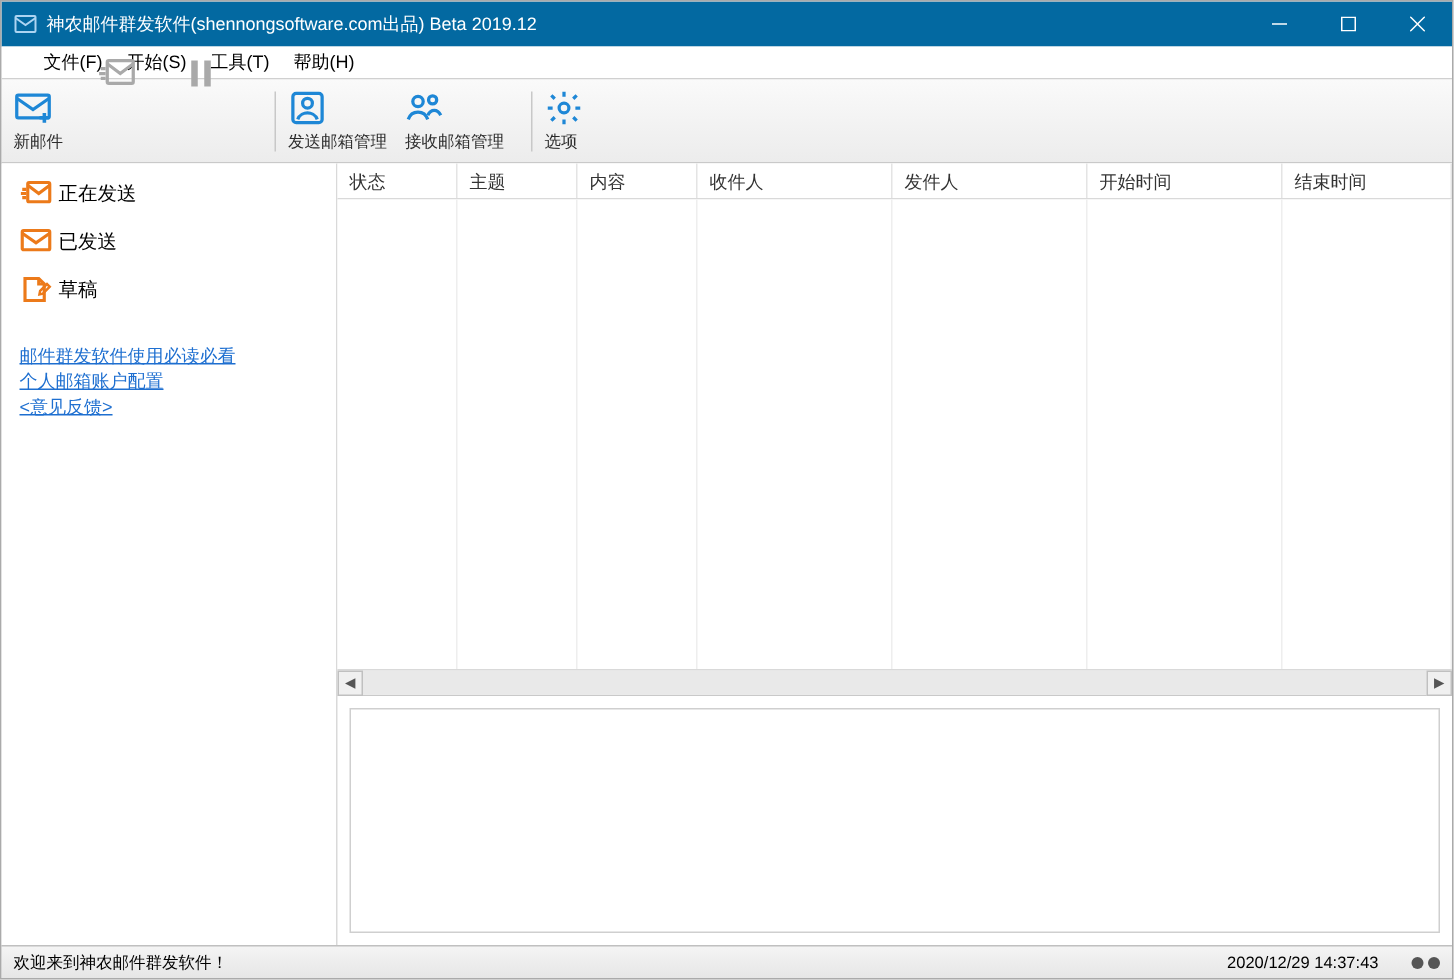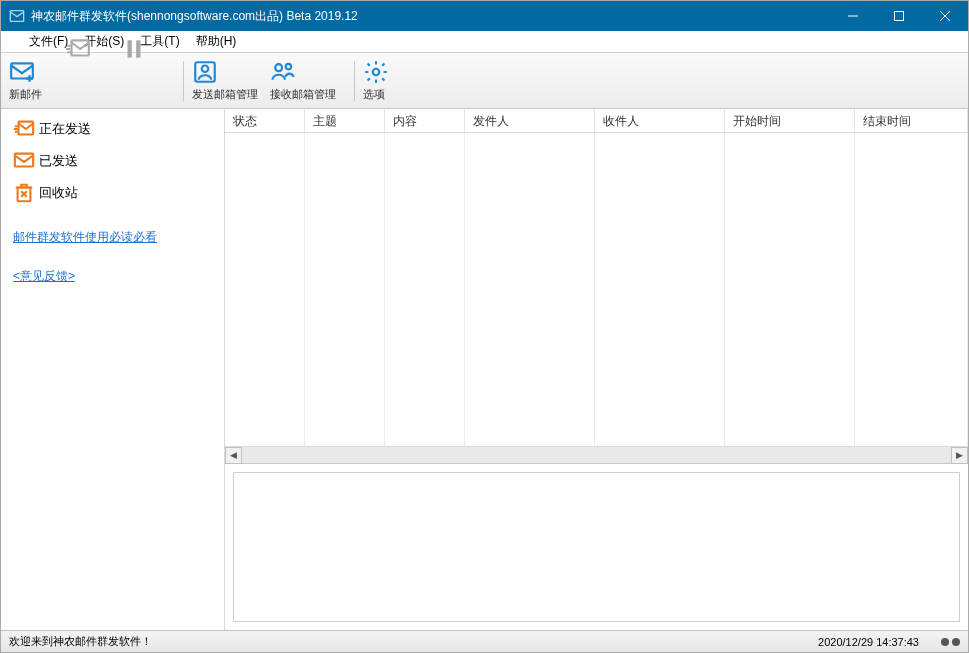--- a/index.html
+++ b/index.html
@@ -25,21 +25,21 @@
   .tool-btn.disabled .label { color: #888; }
   .tool-sep { width: 1px; height: 40px; background: #c8c8c8; margin: 0 6px; }
   .tool-btn.wide { width: 76px; }
 
   
   .body-area { flex: 1; display: flex; min-height: 0; background: #fff; }
   .sidebar { width: 224px; border-right: 1px solid #d9d9d9; display: flex; flex-direction: column; background: #fff; }
   .nav-list { padding: 4px 8px; }
   .nav-item { display: flex; align-items: center; gap: 4px; padding: 5px 4px; cursor: pointer; font-size: 13px; }
   .nav-item .ni-icon { width: 22px; height: 22px; display: flex; align-items: center; justify-content: center; }
-  .links-block { padding: 16px 12px 0 12px; display: flex; flex-direction: column; gap: 22px; }
+  .links-block { padding: 16px 12px 0 12px; display: flex; flex-direction: column; }
   .links-block a { color: #1e6fd0; font-size: 12px; text-decoration: underline; cursor: pointer; }
 
   .main { flex: 1; display: flex; flex-direction: column; min-width: 0; }
   .list-area { flex: 1; display: flex; flex-direction: column; border-bottom: 1px solid #c9c9c9; min-height: 0; }
   .col-headers { height: 24px; display: flex; border-bottom: 1px solid #d9d9d9; background: #fff; font-size: 12px; color: #333; }
   .col-headers .col { padding: 4px 8px; border-right: 1px solid #e4e4e4; white-space: nowrap; overflow: hidden; }
   .grid-body { flex: 1; background: #fff; position: relative; }
   .grid-body .vlines { position: absolute; inset: 0; display: flex; pointer-events: none; }
   .grid-body .vlines div { border-right: 1px solid #eee; }
   .hscroll { height: 17px; background: #f0f0f0; border-top: 1px solid #d9d9d9; display: flex; align-items: center; }
@@ -176,42 +176,43 @@
           <svg width="22" height="22" viewBox="0 0 24 24" fill="none" stroke="#ec7a1a" stroke-width="2.3">
               <rect x="2" y="4" width="20" height="14" rx="1"></rect>
               <path d="M2 6l10 7 10-7"></path>
             </svg>
         </span>
         <span>已发送</span>
       </div>
       <div class="nav-item">
         <span class="ni-icon">
           <svg width="22" height="22" viewBox="0 0 24 24" fill="none" stroke="#ec7a1a" stroke-width="2.3">
-              <rect x="5" y="6" width="14" height="15" rx="1"></rect>
-              <path d="M3 6h18M9 6V3h6v3"></path>
-              <path d="M9 10l6 6M15 10l-6 6"></path>
+              <path d="M4 4h10l4 4v12H4z"></path>
+              <path d="M14 4v4h4"></path>
+              <path d="M15 13l5-5 2 2-5 5-2.5.5z" stroke-width="1.8"></path>
             </svg>
         </span>
-        <span>回收站</span>
+        <span>草稿</span>
       </div>
     </div>
     <div class="links-block">
       <a>邮件群发软件使用必读必看</a>
+      <a>个人邮箱账户配置</a>
       <a>&lt;意见反馈&gt;</a>
     </div>
   </div>
 
   <div class="main">
     <div class="list-area">
       <div class="col-headers">
         <div class="col" style="width:80px">状态</div>
         <div class="col" style="width:80px">主题</div>
         <div class="col" style="width:80px">内容</div>
+        <div class="col" style="width:130px">收件人</div>
         <div class="col" style="width:130px">发件人</div>
-        <div class="col" style="width:130px">收件人</div>
         <div class="col" style="width:130px">开始时间</div>
         <div class="col" style="flex:1">结束时间</div>
       </div>
       <div class="grid-body">
         <div class="vlines">
           <div style="width:80px"></div>
             <div style="width:80px"></div>
             <div style="width:80px"></div>
           <div style="width:130px"></div>
             <div style="width:130px"></div>

